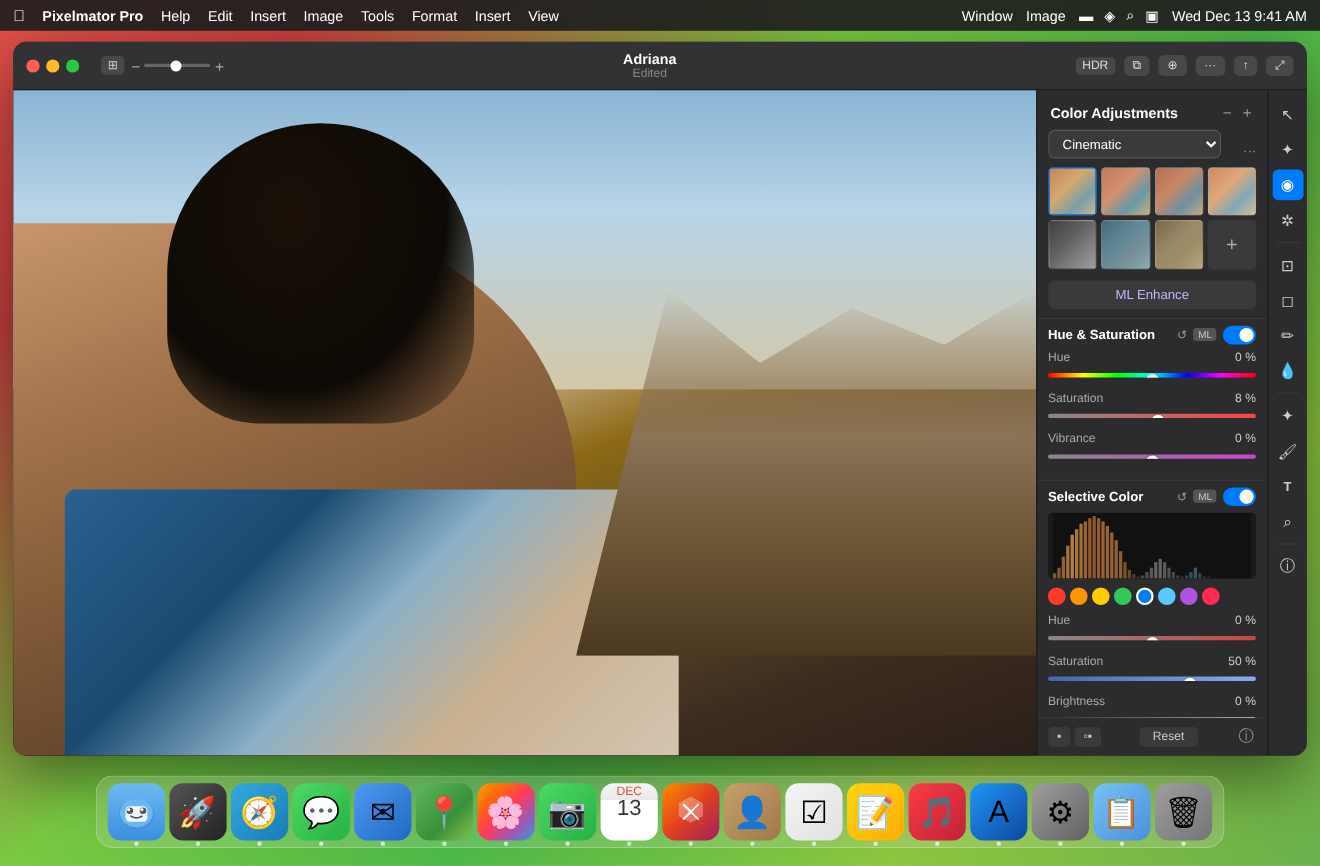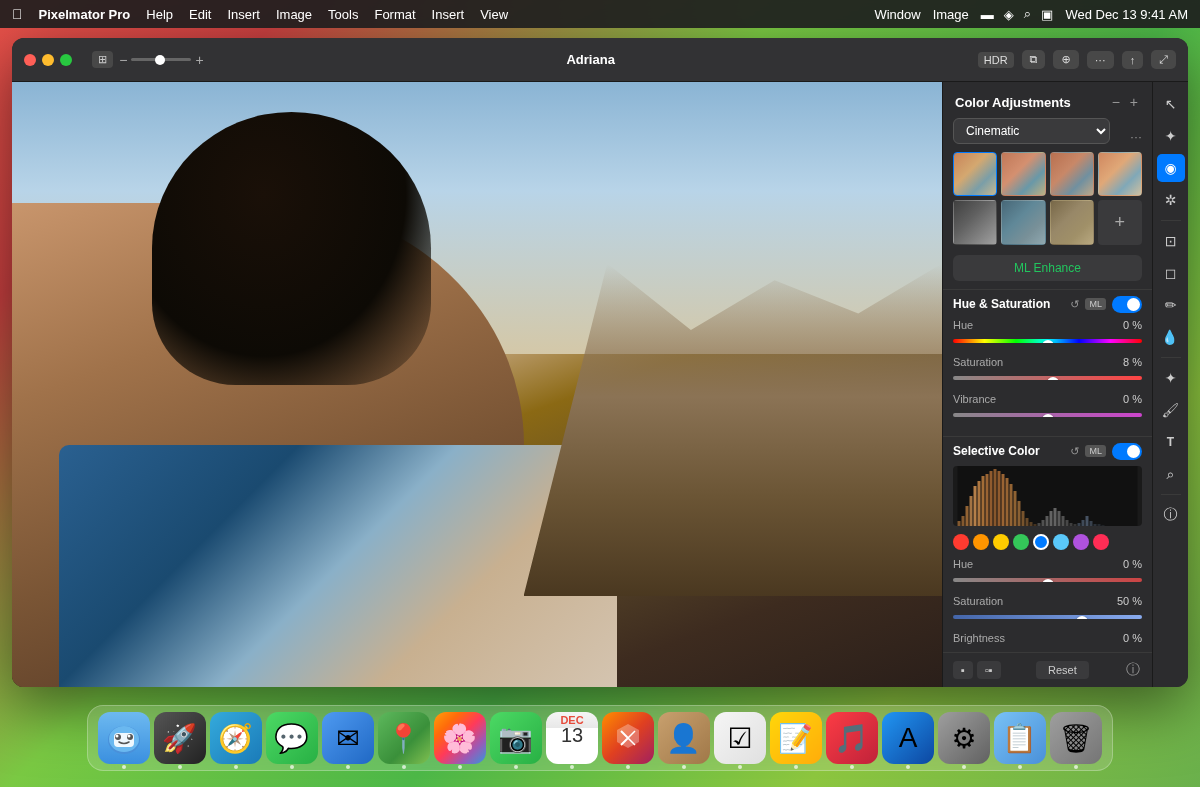--- a/index.html
+++ b/index.html
@@ -343,21 +343,21 @@
     
     .ml-enhance-row {
       padding: 4px 10px 8px;
       flex-shrink: 0;
     }
     .ml-enhance-btn {
       width: 100%;
       background: #3a3a3c;
       border: none;
       border-radius: 6px;
-      color: #22c55e;
+      color: #c4b5fd;
       font-size: 12px;
       padding: 6px;
       cursor: pointer;
     }
 
     
     .panel-content {
       flex: 1;
       overflow-y: auto;
       overflow-x: hidden;
@@ -693,20 +693,21 @@
         <div class="zoom-slider">
           <span style="font-size:14px;">−</span>
           <div class="slider-track">
             <div class="slider-thumb-title"></div>
           </div>
           <span style="font-size:14px;">+</span>
         </div>
       </div>
       <div class="title-center">
         <div class="filename">Adriana</div>
+        <div class="subtitle">Edited</div>
       </div>
       <div class="titlebar-right">
         <span class="hdr-badge">HDR</span>
         <button class="tb-right-btn">⧉</button>
         <button class="tb-right-btn">⊕</button>
         <button class="tb-right-btn">···</button>
         <button class="tb-right-btn">↑</button>
         <button class="tb-right-btn">⤢</button>
       </div>
     </div>
@@ -954,21 +955,21 @@
         </svg>
       </div>
       <div class="dock-icon di-launchpad" title="Launchpad" style="font-size: 28px;">🚀</div>
       <div class="dock-icon di-safari" title="Safari" style="font-size: 28px;">🧭</div>
       <div class="dock-icon di-messages" title="Messages" style="font-size: 28px;">💬</div>
       <div class="dock-icon di-mail" title="Mail" style="font-size: 28px;">✉</div>
       <div class="dock-icon di-maps" title="Maps" style="font-size: 28px;">📍</div>
       <div class="dock-icon di-photos" title="Photos" style="font-size: 28px;">🌸</div>
       <div class="dock-icon di-facetime" title="FaceTime" style="font-size: 28px;">📷</div>
       <div class="dock-icon di-calendar" title="Calendar" style="background: linear-gradient(rgb(245, 245, 245) 0%, rgb(232, 232, 232) 30%, rgb(255, 255, 255) 30%, rgb(255, 255, 255) 100%); flex-direction: column; align-items: center; justify-content: flex-start; padding-top: 2px;">
-        <span style="color:#e74c3c;font-size:11px;font-weight:700;">DEC</span>
+        <span style="color:#e74c3c;font-size:11px;font-weight:400;">DEC</span>
         <span style="color:#333;font-size:20px;font-weight:300;margin-top:-2px;">13</span>
       </div>
       <div class="dock-icon di-colorize" title="Pixelmator" style="background: linear-gradient(135deg, rgb(255, 140, 0) 0%, rgb(224, 64, 32) 50%, rgb(160, 32, 96) 100%);">
         <svg width="34" height="34" viewBox="0 0 34 34">
           <path d="M17 3 L28 9 L28 21 L17 27 L6 21 L6 9 Z" fill="rgba(255,255,255,0.3)"></path>
           <path d="M10 10 L17 17 L10 24" stroke="#fff" stroke-width="2" fill="none"></path>
           <path d="M17 17 L24 10 M17 17 L24 24" stroke="#fff" stroke-width="1.5" fill="none"></path>
         </svg>
       </div>
       <div class="dock-icon di-contacts" title="Contacts" style="font-size: 28px;">👤</div>

